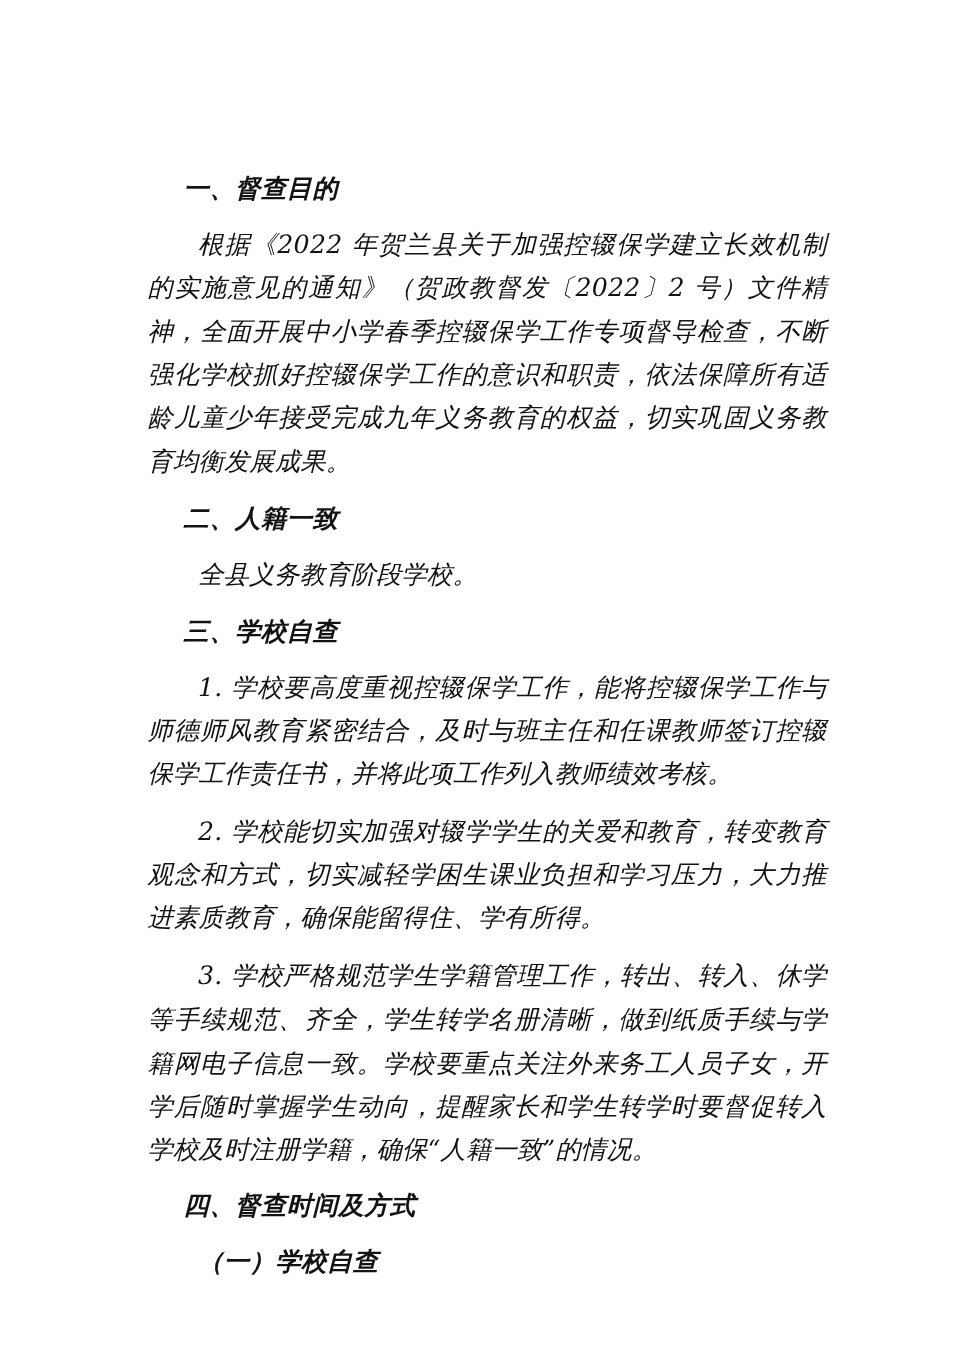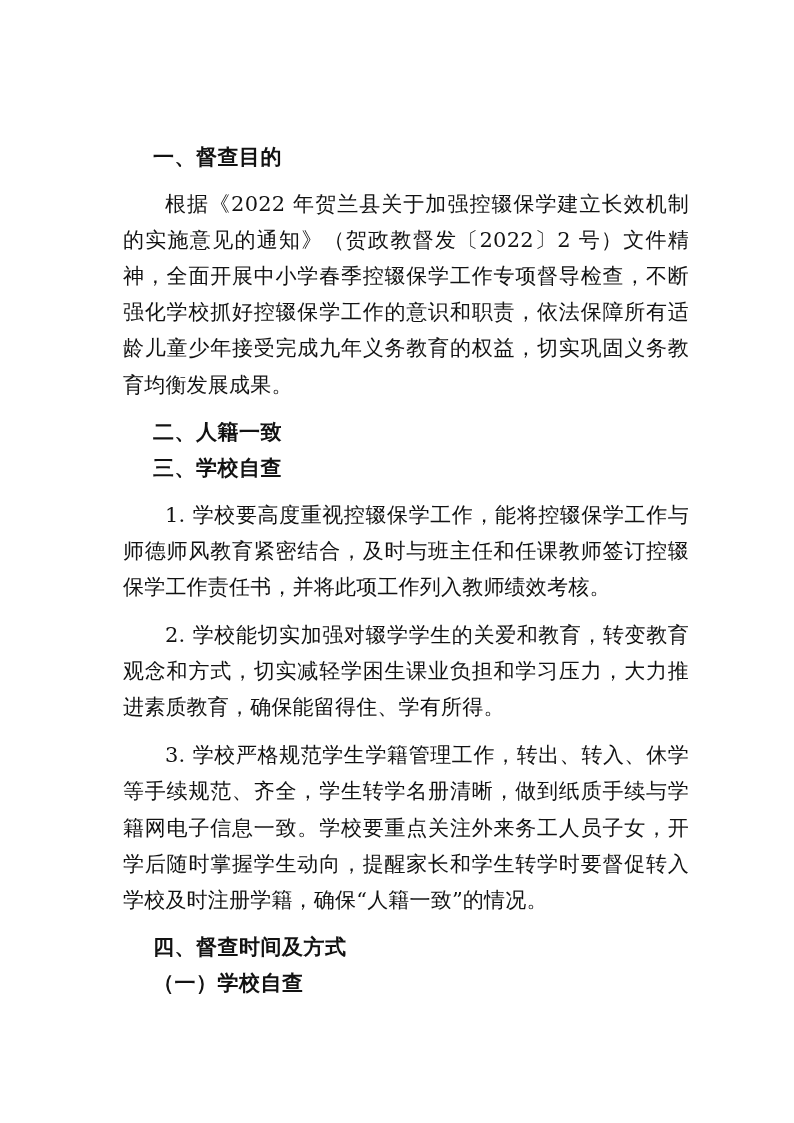--- a/index.html
+++ b/index.html
@@ -9,40 +9,41 @@
   }
   .page {
     position: relative;
     width: 780px;
     height: 1123px;
     background: #ffffff;
     margin: 0 auto;
     overflow: hidden;
     font-family: "DejaVu Serif", "Liberation Serif", serif;
     color: #121212;
+    font-style: italic;
   }
   .content {
     position: absolute;
     left: 104px;
     top: 140px;
     width: 590px;
   }
   .heading {
     font-size: 21px;
     font-weight: bold;
     line-height: 1.62;
     margin: 0 0 2px 0;
     text-indent: 42px;
     letter-spacing: 0.5px;
   }
   .subheading {
     font-size: 21px;
     font-weight: bold;
     line-height: 1.62;
-    margin: 0;
+    margin: 12px;
     text-indent: 42px;
     letter-spacing: 0.5px;
   }
   .para {
     font-size: 21px;
     line-height: 1.72;
     margin: 12px;
     text-indent: 42px;
     text-align: justify;
     text-justify: inter-ideograph;
@@ -58,20 +59,21 @@
 <div class="page">
   <div class="content">
 
     <div class="block">
       <p class="heading">一、督查目的</p>
       <p class="para">根据《2022 年贺兰县关于加强控辍保学建立长效机制的实施意见的通知》（贺政教督发〔2022〕2 号）文件精神，全面开展中小学春季控辍保学工作专项督导检查，不断强化学校抓好控辍保学工作的意识和职责，依法保障所有适龄儿童少年接受完成九年义务教育的权益，切实巩固义务教育均衡发展成果。</p>
     </div>
 
     <div class="block">
       <p class="heading">二、人籍一致</p>
+      <p class="para">全县义务教育阶段学校。</p>
     </div>
 
     <div class="block">
       <p class="heading">三、学校自查</p>
       <p class="para">1. 学校要高度重视控辍保学工作，能将控辍保学工作与师德师风教育紧密结合，及时与班主任和任课教师签订控辍保学工作责任书，并将此项工作列入教师绩效考核。</p>
       <p class="para">2. 学校能切实加强对辍学学生的关爱和教育，转变教育观念和方式，切实减轻学困生课业负担和学习压力，大力推进素质教育，确保能留得住、学有所得。</p>
       <p class="para">3. 学校严格规范学生学籍管理工作，转出、转入、休学等手续规范、齐全，学生转学名册清晰，做到纸质手续与学籍网电子信息一致。学校要重点关注外来务工人员子女，开学后随时掌握学生动向，提醒家长和学生转学时要督促转入学校及时注册学籍，确保“人籍一致”的情况。</p>
     </div>
 
     <div class="block">

